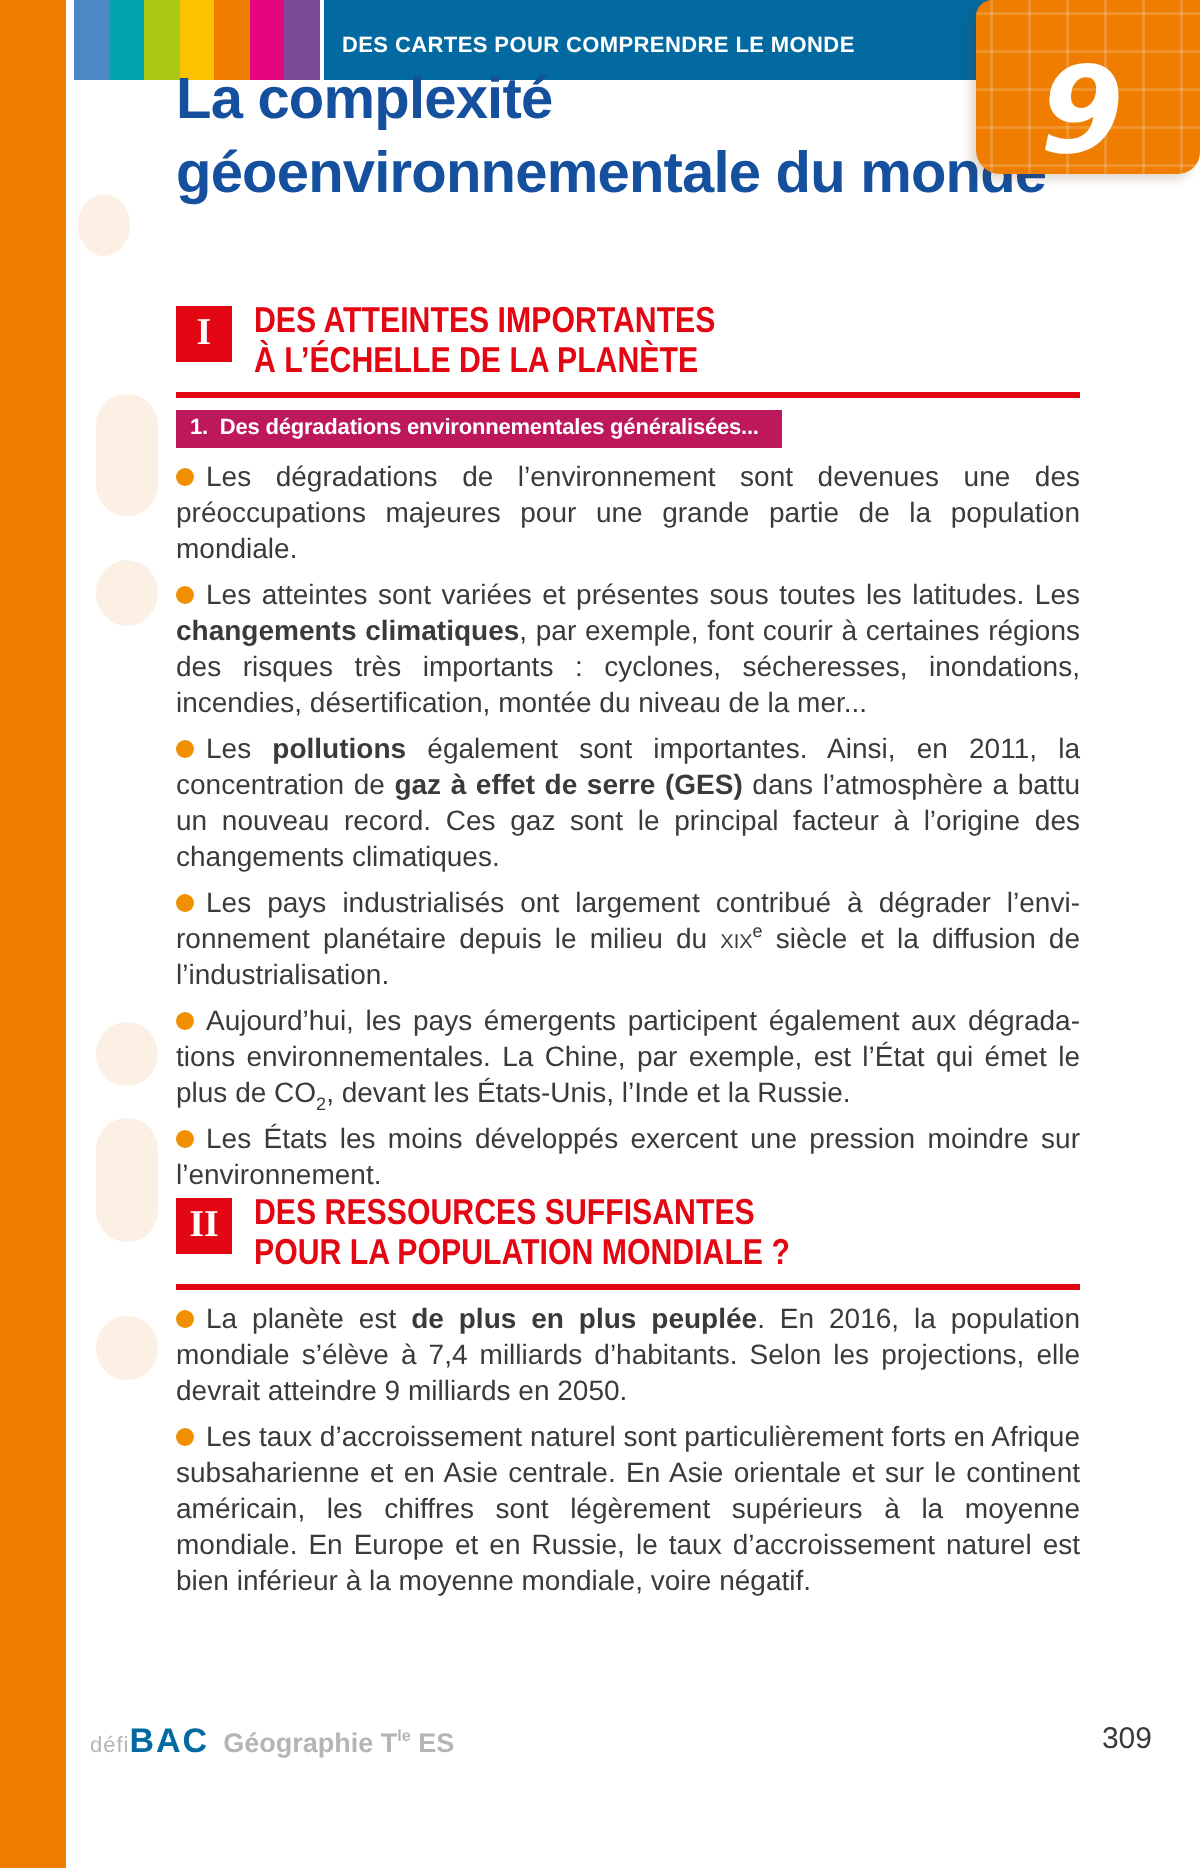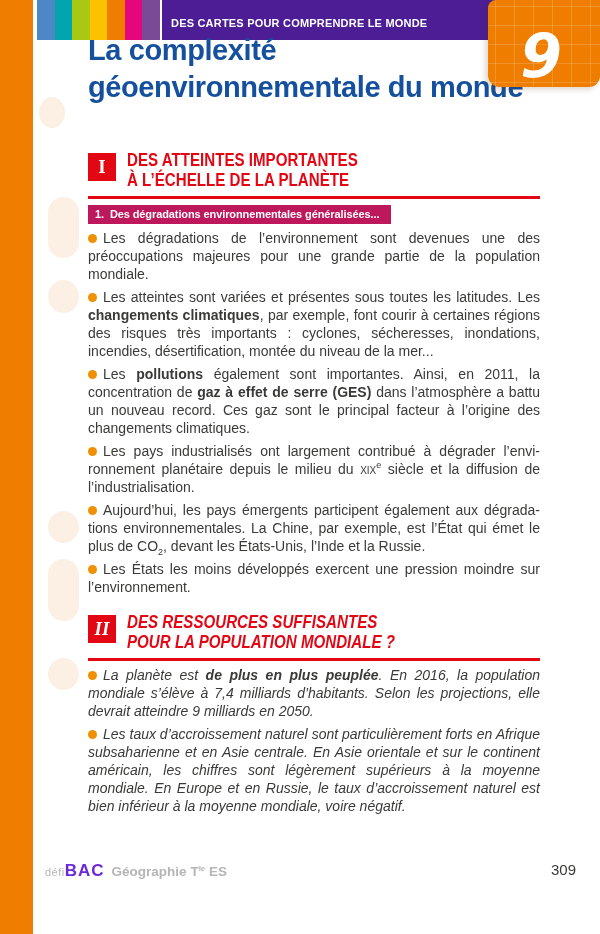--- a/index.html
+++ b/index.html
@@ -13,39 +13,39 @@
   .deco{position:absolute;background:#fbf0e3;z-index:0;}
   .d1{left:39px;top:97px;width:26px;height:31px;border-radius:50%;}
   .d2{left:48px;top:197px;width:31px;height:61px;border-radius:16px;}
   .d3{left:48px;top:280px;width:31px;height:33px;border-radius:50%;}
   .d4{left:48px;top:511px;width:31px;height:32px;border-radius:50%;}
   .d5{left:48px;top:559px;width:31px;height:62px;border-radius:16px;}
   .d6{left:48px;top:658px;width:31px;height:32px;border-radius:50%;}
   
   .color-bars{position:absolute;left:37px;top:0;height:40px;display:flex;}
   .color-bars .bar{width:17.5px;height:40px;}
-  .top-band{position:absolute;left:162px;top:0;right:0;height:40px;background:#4c1d95;display:flex;align-items:center;}
+  .top-band{position:absolute;left:162px;top:0;right:0;height:40px;background:#0369a1;display:flex;align-items:center;}
   .kicker{color:#fff;font-weight:bold;font-size:11px;letter-spacing:.2px;padding-left:9px;padding-top:6px;}
   .chapter-badge{
     position:absolute;top:0;right:0;width:112px;height:87px;background:#ee7d00;
     border-radius:8px 0 11px 12px;
     background-image:linear-gradient(rgba(255,255,255,.17) 1.4px, transparent 1.4px),
                      linear-gradient(90deg, rgba(255,255,255,.17) 1.4px, transparent 1.4px);
     background-size:19px 19px;background-position:7px 6px;
     box-shadow:-3px 3px 5px rgba(90,50,0,.18);
     display:flex;align-items:flex-end;justify-content:center;z-index:2;
   }
   .chapter-num{
     color:#fff;font-size:60px;font-weight:bold;font-style:italic;line-height:.92;
     padding-bottom:3px;padding-right:6px;font-family:"DejaVu Sans", sans-serif;
   }
   .title{position:absolute;left:88px;top:32px;margin:0;color:#14509e;font-size:29px;line-height:37px;font-weight:bold;letter-spacing:-.4px;z-index:1;}
   
   .content{position:absolute;left:88px;top:150px;width:452px;z-index:1;}
-  .section + .section{margin-top:16px;font-style:italic;}
+  .section + .section{}
   .sec-head{display:flex;gap:11px;border-bottom:3px solid #e30613;padding-bottom:6px;align-items:flex-start;}
   .numeral{
     width:28px;height:28px;background:#e30613;color:#fff;flex:none;margin-top:3px;
     font-family:"Liberation Serif", serif;font-weight:bold;font-size:19px;
     display:flex;align-items:center;justify-content:center;
   }
   .sec-title{
     color:#e30613;font-weight:bold;font-size:18px;line-height:20px;
     transform:scaleX(.84);transform-origin:left top;white-space:nowrap;letter-spacing:0;
   }
@@ -56,21 +56,21 @@
   .bullet{margin:5px 0 0 0;text-align:justify;font-size:14px;line-height:18px;color:#3a3a39;}
   .bullet .dot{display:inline-block;width:9px;height:9px;border-radius:50%;background:#f09000;margin-right:6px;}
   .bullet .b{font-weight:bold;}
   .bullet .sc{font-variant:small-caps;}
   .bullet sup{font-size:9px;line-height:0;}
   .bullet sub{font-size:9px;line-height:0;}
   
   .footer{position:absolute;left:45px;right:24px;top:861px;display:flex;justify-content:space-between;align-items:flex-start;z-index:1;}
   .brand{color:#b5b5b5;white-space:nowrap;}
   .brand-defi{font-size:11px;letter-spacing:.5px;}
-  .brand-bac{font-size:17px;font-weight:bold;letter-spacing:1px;color:#6d28d9;}
+  .brand-bac{font-size:17px;font-weight:bold;letter-spacing:1px;color:#0369a1;}
   .brand-subject{font-size:13.5px;font-weight:bold;color:#b5b5b5;margin-left:7px;}
   .brand-subject sup{font-size:8px;}
   .page-num{color:#3a3a39;font-size:15px;}
 </style>
 </head>
 <body>
 
 <div class="left-strip"></div>
 
 <div class="deco d1"></div>

